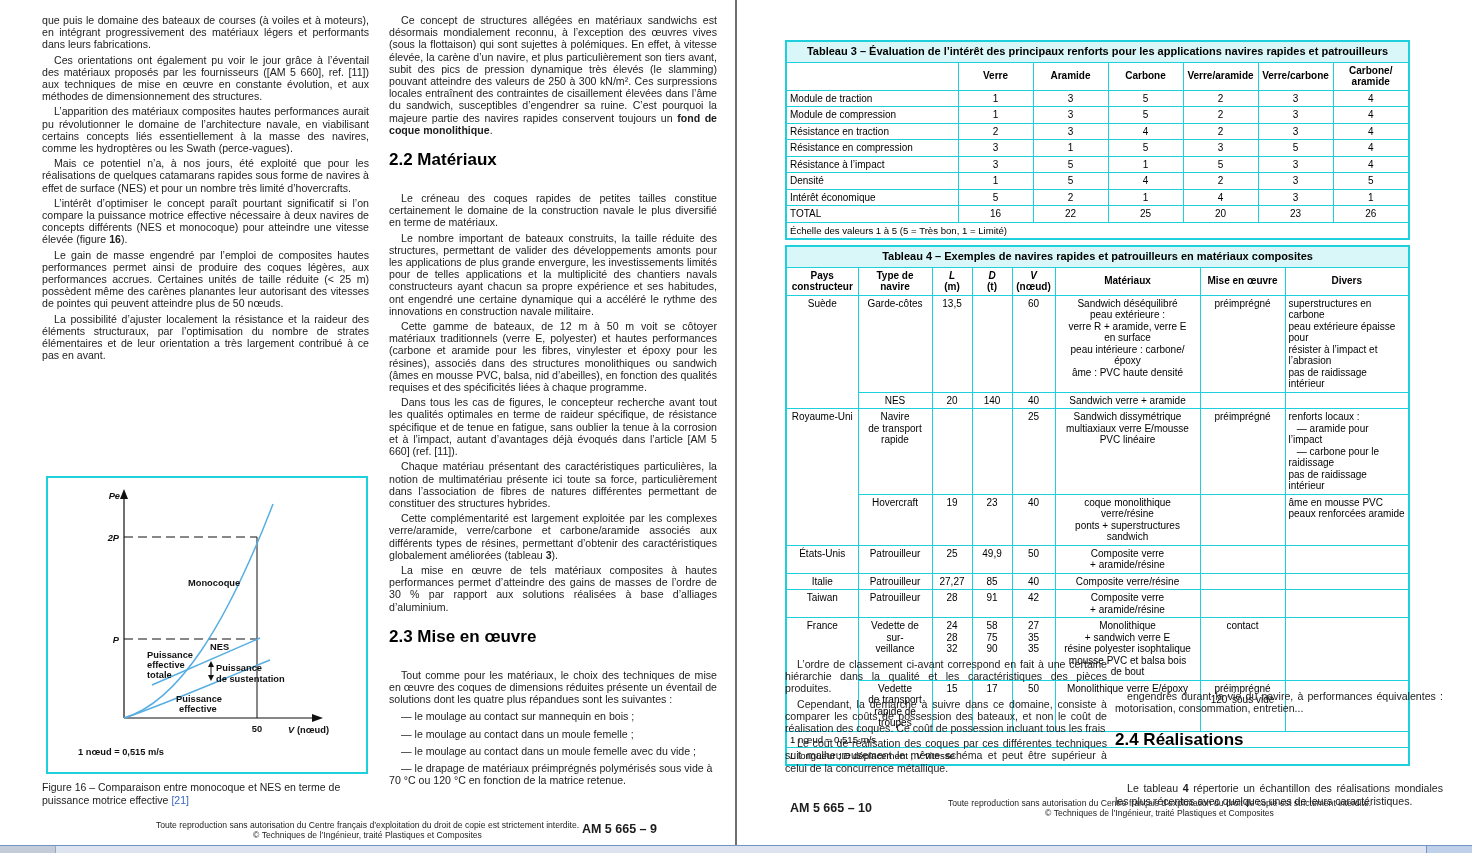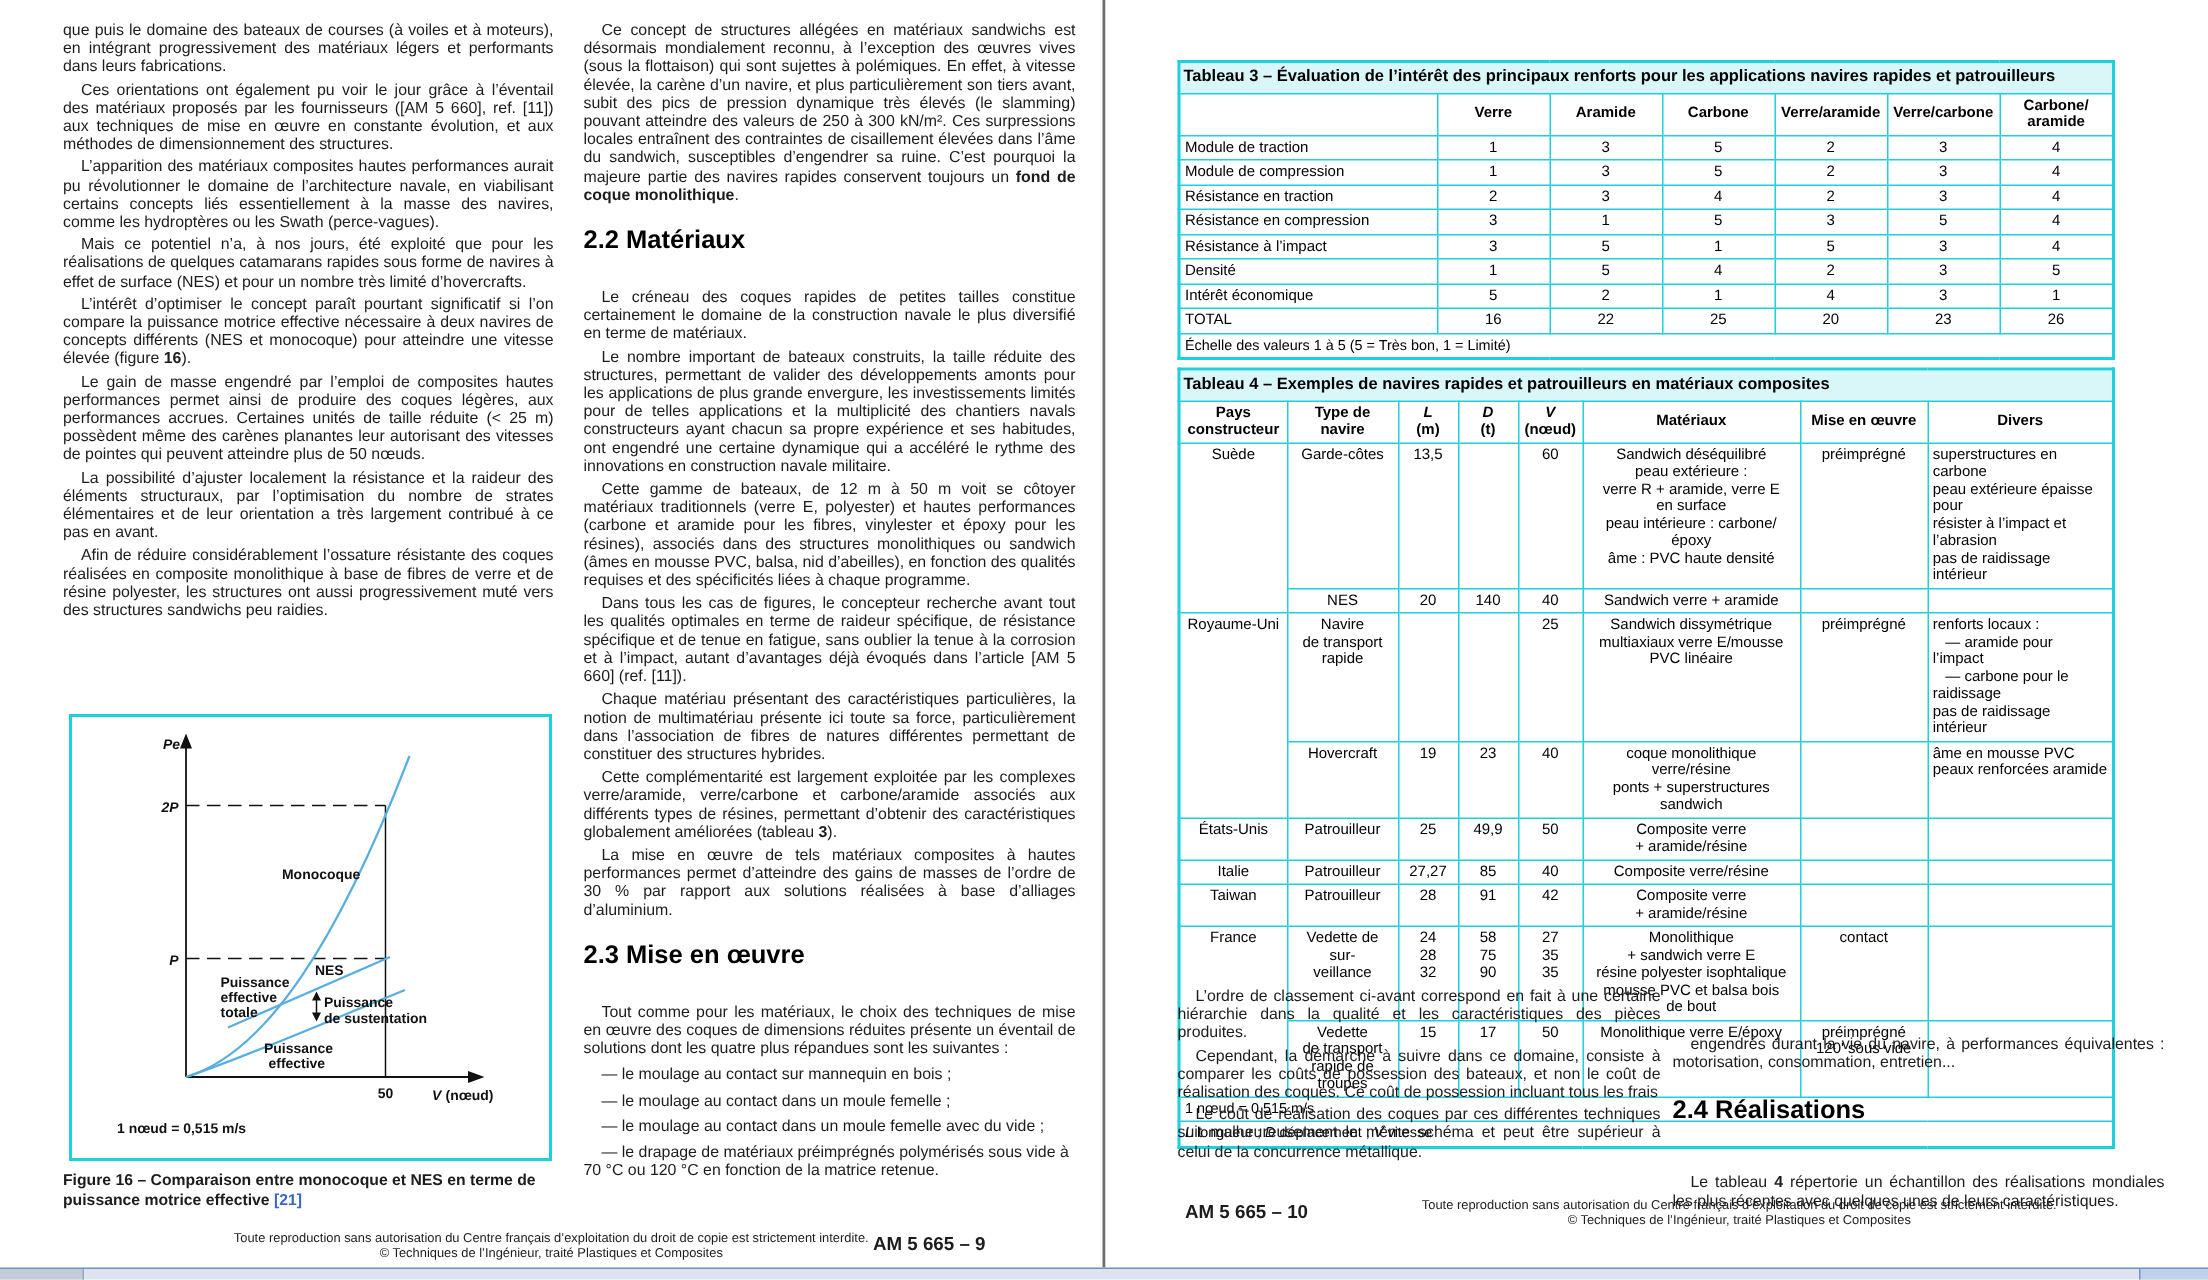--- a/index.html
+++ b/index.html
@@ -10,28 +10,28 @@
   .pgdiv{position:absolute;left:735px;top:0;width:2px;height:845px;background:#6e6e6e;}
   .col{position:absolute;font-size:10.6px;line-height:12.2px;text-align:justify;}
   .col p{margin:0 0 3px 0;text-indent:12px;}
   .col p.noind{text-indent:0;}
   .col h2{font-size:17px;line-height:20px;margin:14px 0 22px 0;font-weight:bold;color:#000;text-align:left;}
   .col h2.h24{margin:16px 0 32px 0;}
   .col p.bullet{text-align:left;margin:5px 0;}
   b.inb{font-weight:bold;}
   
   .figbox{position:absolute;left:46px;top:476px;width:322px;height:298px;border:2px solid #1ecfdc;background:#fff;box-sizing:border-box;}
-  .figcap{position:absolute;left:42px;top:781px;width:332px;font-size:10.5px;line-height:12.5px;font-weight:bold;text-align:left;}
+  .figcap{position:absolute;left:42px;top:781px;width:332px;font-size:10.5px;line-height:12.5px;font-weight:normal;text-align:left;}
   .ref{color:#3a66c4;}
   svg text{font-family:"Liberation Sans",sans-serif;font-size:9.3px;font-weight:bold;fill:#111;}
   svg text.it{font-style:italic;}
   
   table.ct{border-collapse:collapse;table-layout:fixed;position:absolute;background:#fff;border:2px solid #1ecfdc;}
   table.ct td{border:1px solid #1ecfdc;font-size:10px;line-height:11.5px;padding:2px 3px;color:#000;white-space:pre-line;overflow:hidden;}
-  table.ct td.title{background:#d9f6f8;font-weight:bold;text-align:left;font-size:11px;padding:4px 2px;}
+  table.ct td.title{background:#d9f6f8;font-weight:bold;text-align:center;font-size:11px;padding:4px 2px;}
   table.ct td.hd{font-weight:bold;text-align:center;vertical-align:middle;}
   .t3{left:48px;top:40px;width:625px;}
   .t3 td.lab{text-align:left;}
   .t3 td.v{text-align:center;}
   .t3 td.fn{font-size:9.6px;text-align:left;}
   .t4{left:48px;top:245px;width:625px;}
   .t4 td{vertical-align:top;text-align:center;font-size:9.7px;line-height:10.8px;padding:2px 2px;}
   .t4 td.dv{text-align:left;}
   .t4 td.fn{text-align:left;font-size:9.6px;}
   .t4 td.title{font-size:11px;}
@@ -53,21 +53,20 @@
 <div class="page page-l">
 
   <div class="col" style="left:42px;top:14px;width:327px;">
     <p class="noind">que puis le domaine des bateaux de courses (à voiles et à moteurs), en intégrant progressivement des matériaux légers et performants dans leurs fabrications.</p>
     <p>Ces orientations ont également pu voir le jour grâce à l’éventail des matériaux proposés par les fournisseurs ([AM 5 660], ref. [11]) aux techniques de mise en œuvre en constante évolution, et aux méthodes de dimensionnement des structures.</p>
     <p>L’apparition des matériaux composites hautes performances aurait pu révolutionner le domaine de l’architecture navale, en viabilisant certains concepts liés essentiellement à la masse des navires, comme les hydroptères ou les Swath (perce-vagues).</p>
     <p>Mais ce potentiel n’a, à nos jours, été exploité que pour les réalisations de quelques catamarans rapides sous forme de navires à effet de surface (NES) et pour un nombre très limité d’hovercrafts.</p>
     <p><span>L’intérêt d’optimiser le concept paraît pourtant significatif si l’on compare la puissance motrice effective nécessaire à deux navires de concepts différents (NES et monocoque) pour atteindre une vitesse élevée (figure </span><b class="inb">16</b><span>).</span></p>
     <p>Le gain de masse engendré par l’emploi de composites hautes performances permet ainsi de produire des coques légères, aux performances accrues. Certaines unités de taille réduite (&lt; 25 m) possèdent même des carènes planantes leur autorisant des vitesses de pointes qui peuvent atteindre plus de 50 nœuds.</p>
     <p>La possibilité d’ajuster localement la résistance et la raideur des éléments structuraux, par l’optimisation du nombre de strates élémentaires et de leur orientation a très largement contribué à ce pas en avant.</p>
-    <p>Afin de réduire considérablement l’ossature résistante des coques réalisées en composite monolithique à base de fibres de verre et de résine polyester, les structures ont aussi progressivement muté vers des structures sandwichs peu raidies.</p>
   </div>
 
   <div class="figbox">
     <svg width="318" height="294" viewBox="0 0 318 294">
 
       <line x1="76" y1="240" x2="76" y2="18" stroke="#111" stroke-width="1.2"></line>
       <polygon points="76,11 72,21 80,21" fill="#111"></polygon>
       <line x1="76" y1="240" x2="268" y2="240" stroke="#111" stroke-width="1.2"></line>
       <polygon points="275,240 264,236 264,244" fill="#111"></polygon>
 

